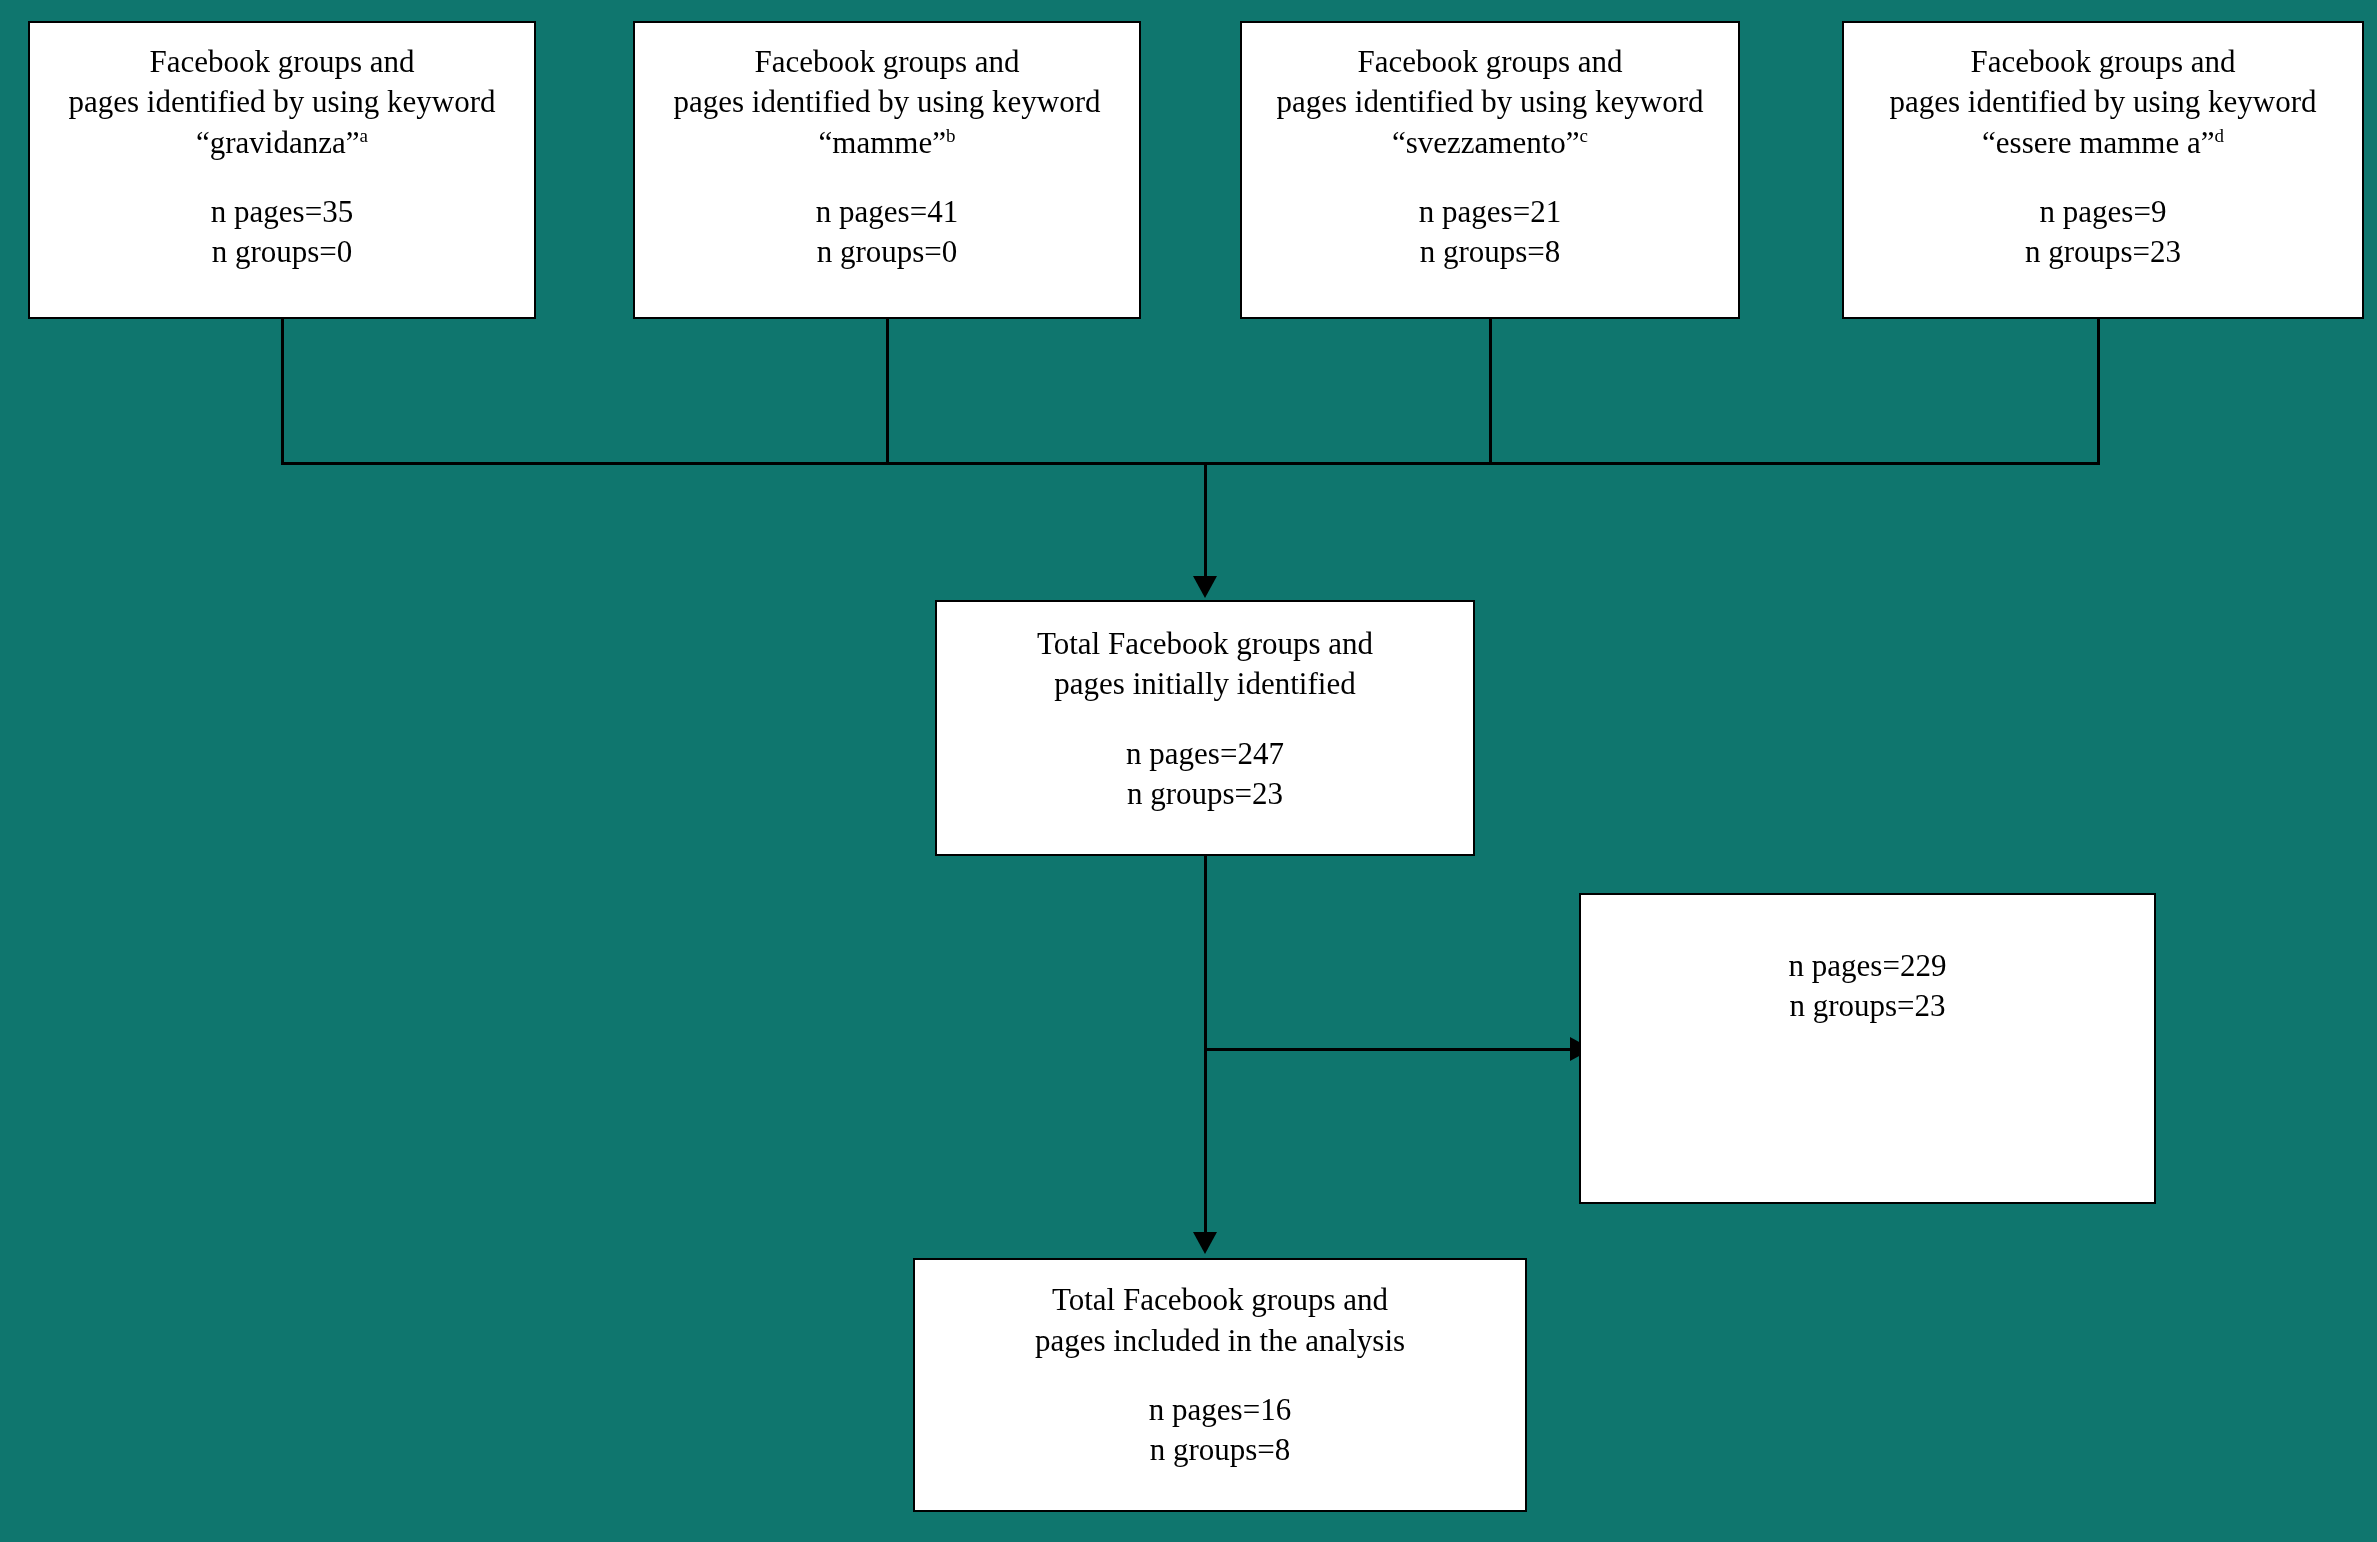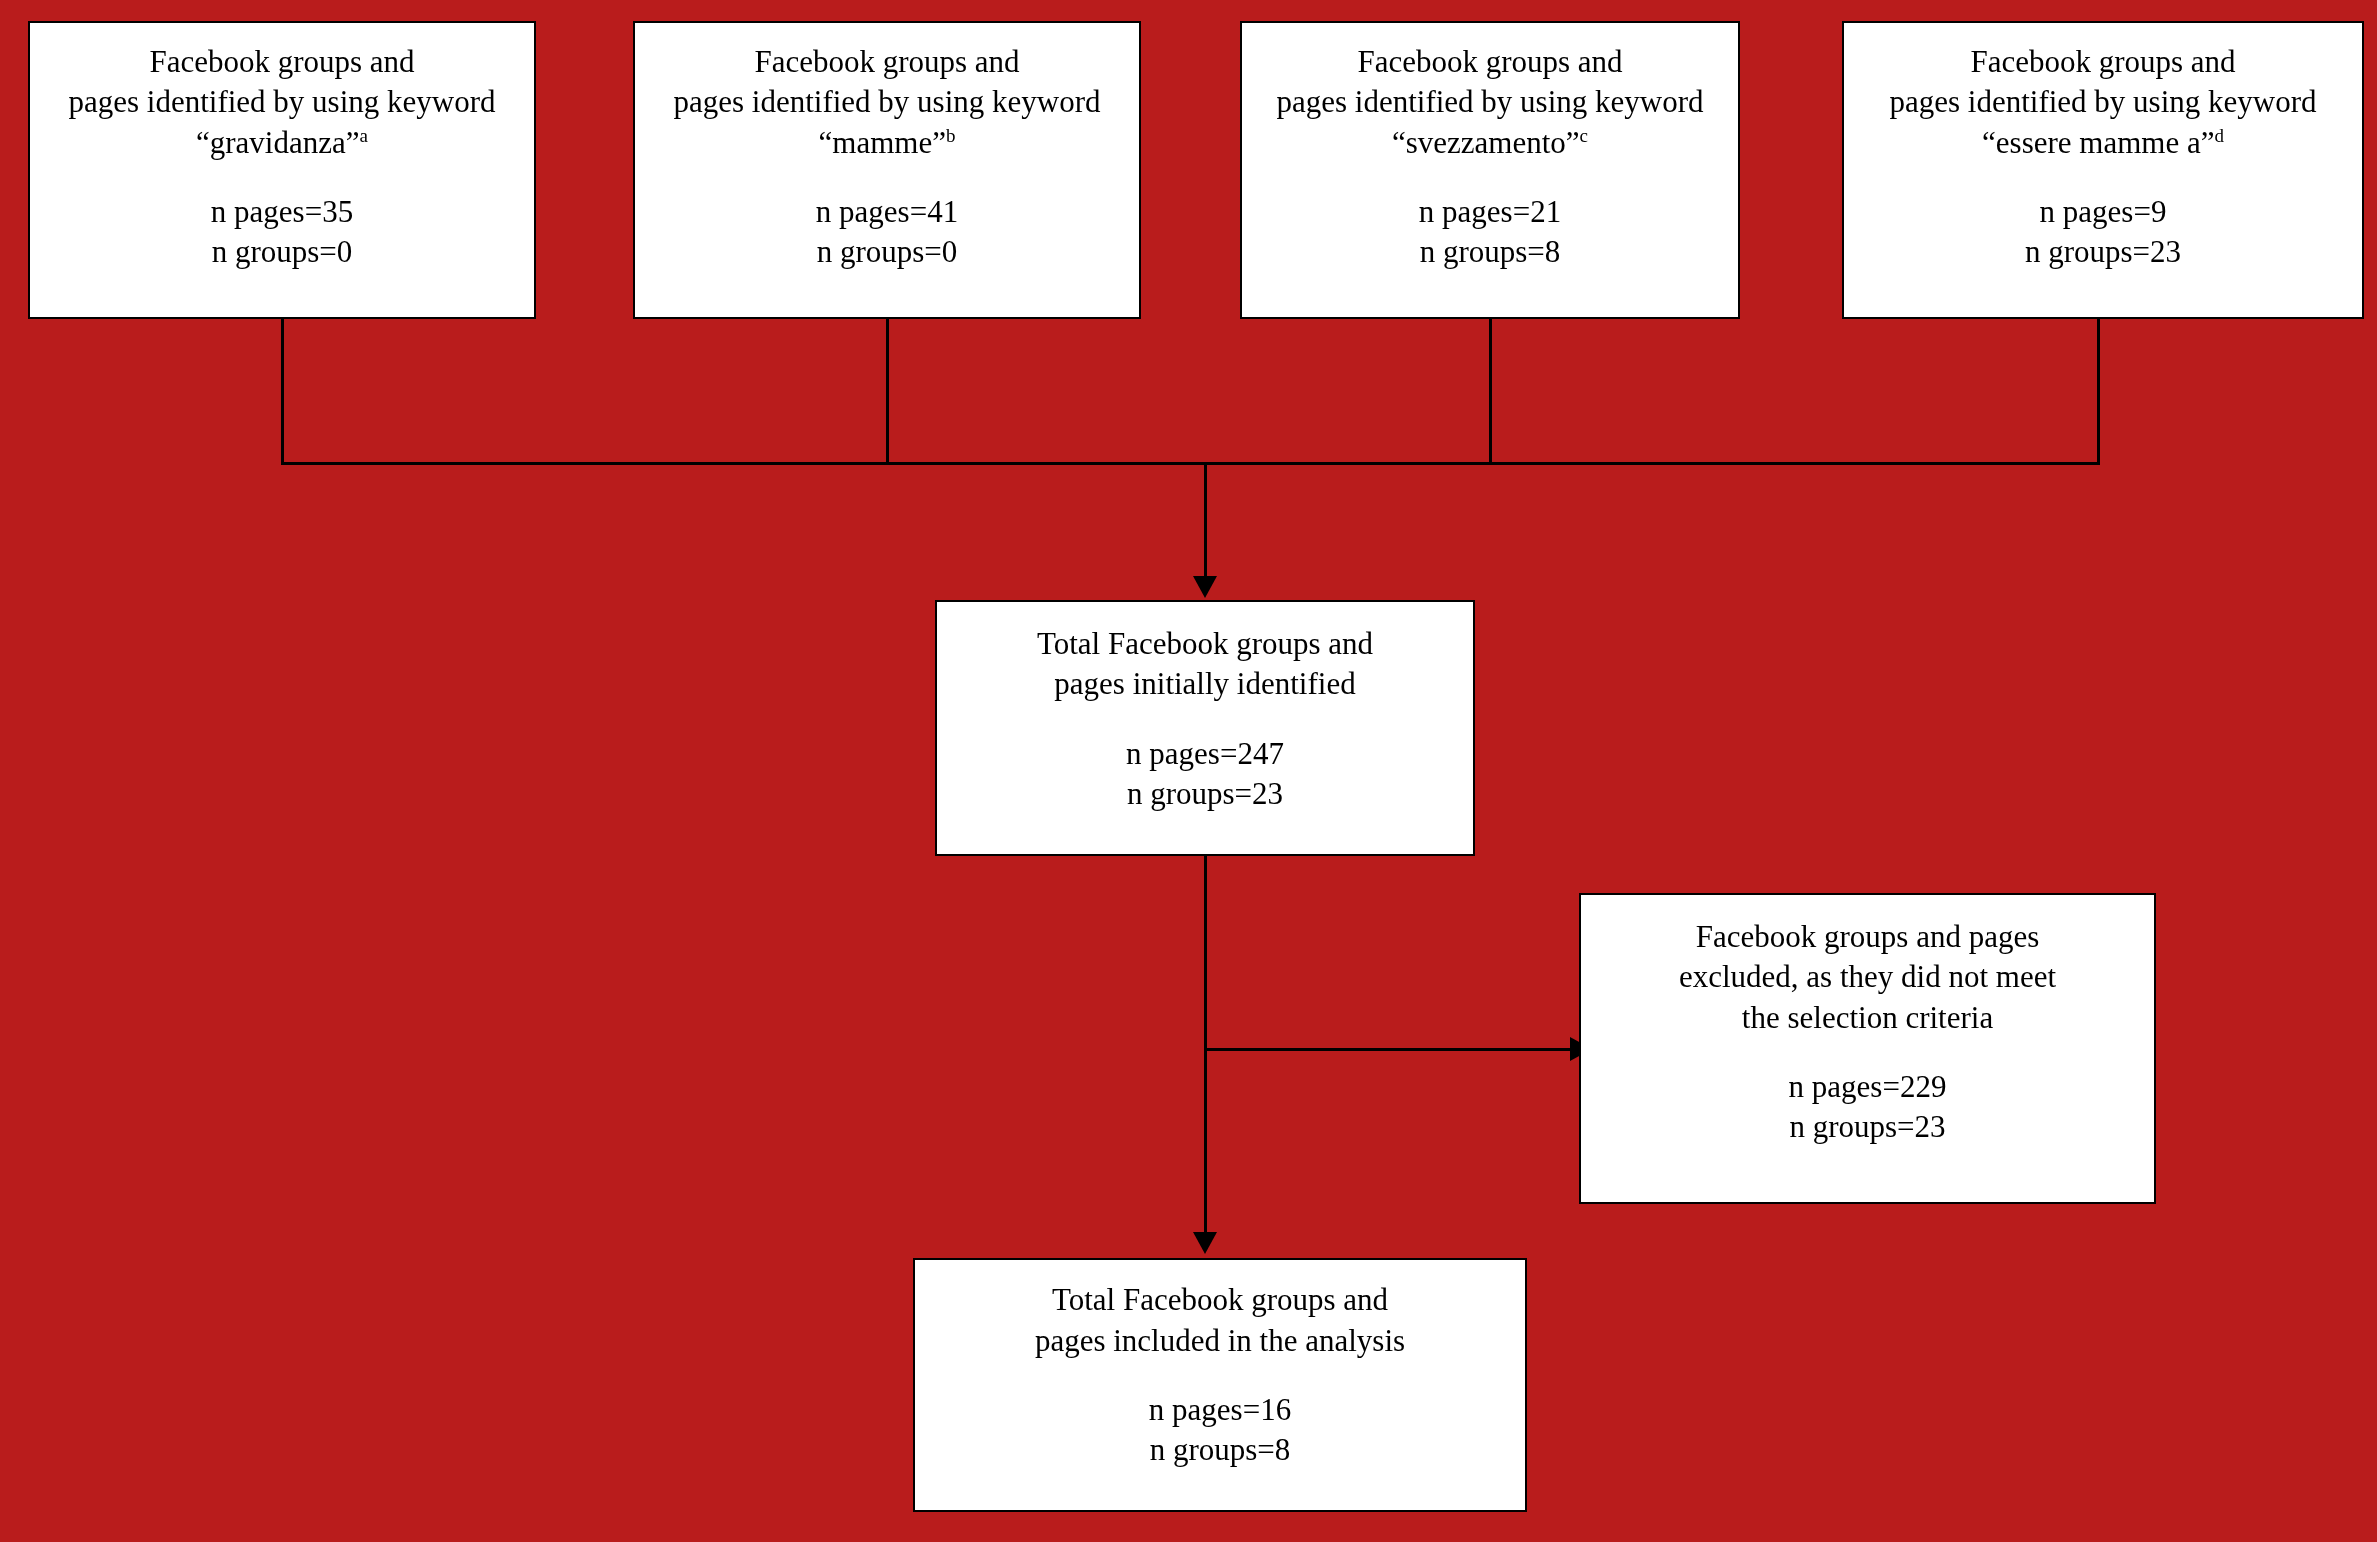--- a/index.html
+++ b/index.html
@@ -4,21 +4,21 @@
 <style>
   html, body {
     margin: 0;
     padding: 0;
     background: #ffffff;
   }
   #canvas {
     position: relative;
     width: 2377px;
     height: 1542px;
-    background: #b91c1c;
+    background: #0f766e;
     font-family: "Liberation Serif", "DejaVu Serif", serif;
     color: #000000;
     overflow: hidden;
   }
   .node {
     position: absolute;
     box-sizing: border-box;
     border: 2.2px solid #000000;
     background: #ffffff;
     display: flex;
@@ -168,23 +168,20 @@
       <div>n groups=23</div>
     </div>
   </div>
 
   <div class="line-v" id="spine-main"></div>
   <div class="line-h" id="branch-excluded"></div>
   <div class="arrow-right" id="arrowhead-excluded"></div>
   <div class="arrow-down" id="arrowhead-included"></div>
 
   <div class="node" id="box-excluded">
-    <div class="title">Facebook groups and pages
-excluded, as they did not meet
-the selection criteria</div>
     <div class="spacer"></div>
     <div class="stats">
       <div>n pages=229</div>
       <div>n groups=23</div>
     </div>
   </div>
 
   <div class="node" id="box-included">
     <div class="title">Total Facebook groups and
 pages included in the analysis</div>

